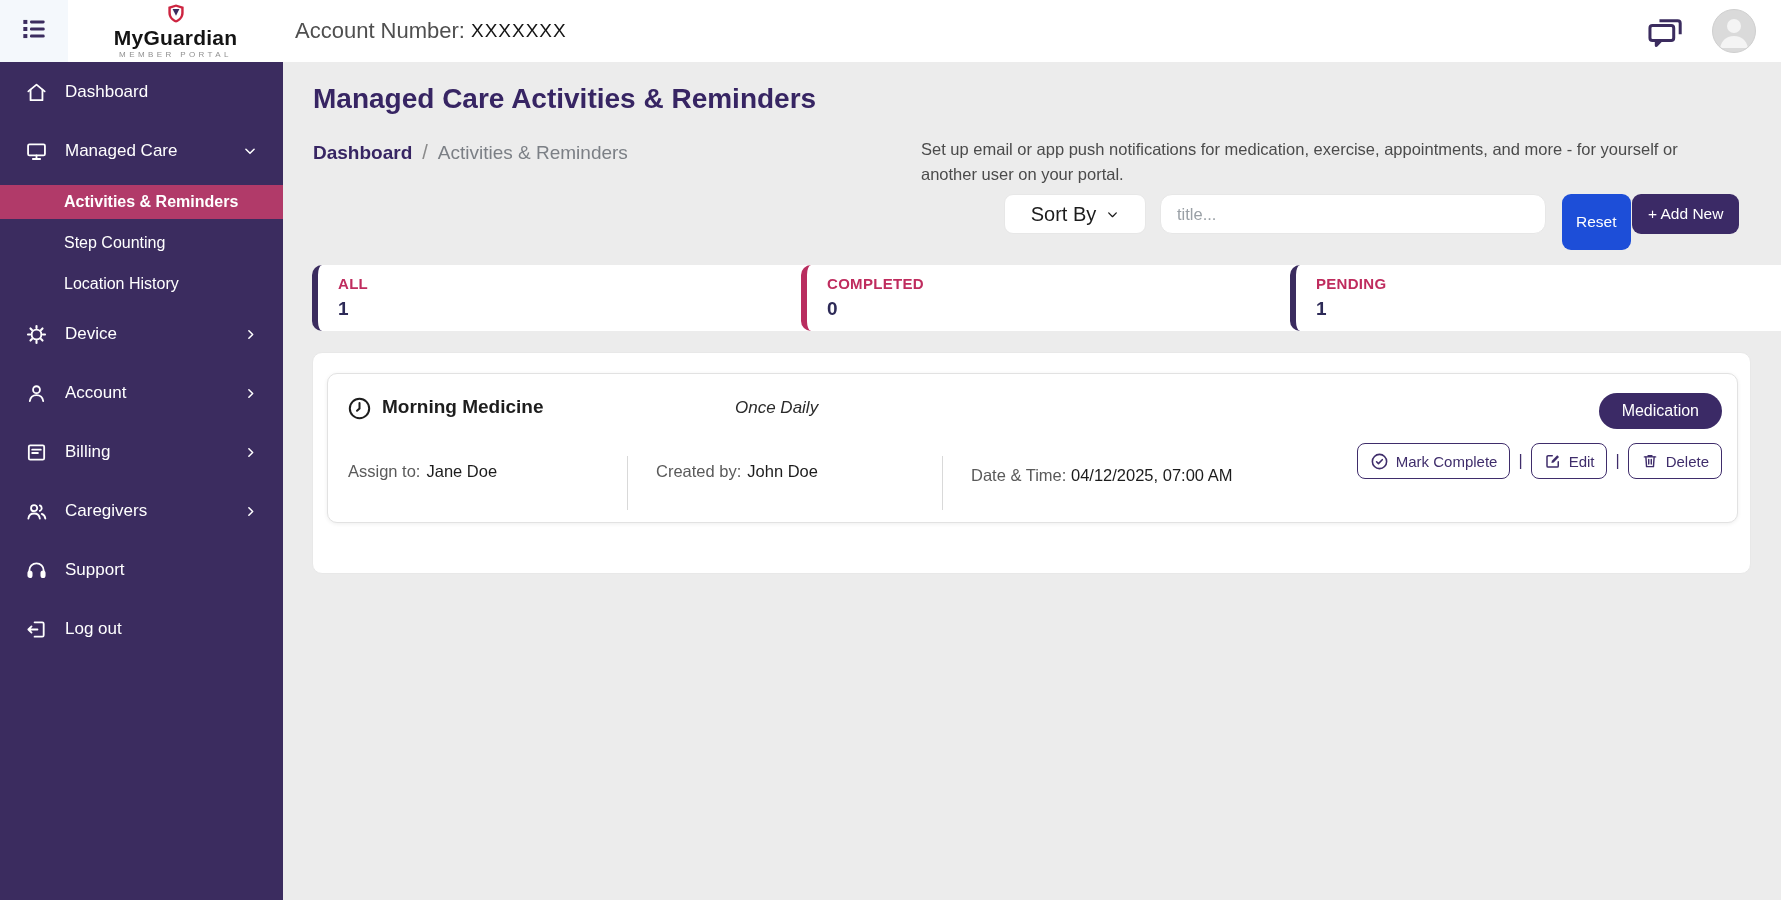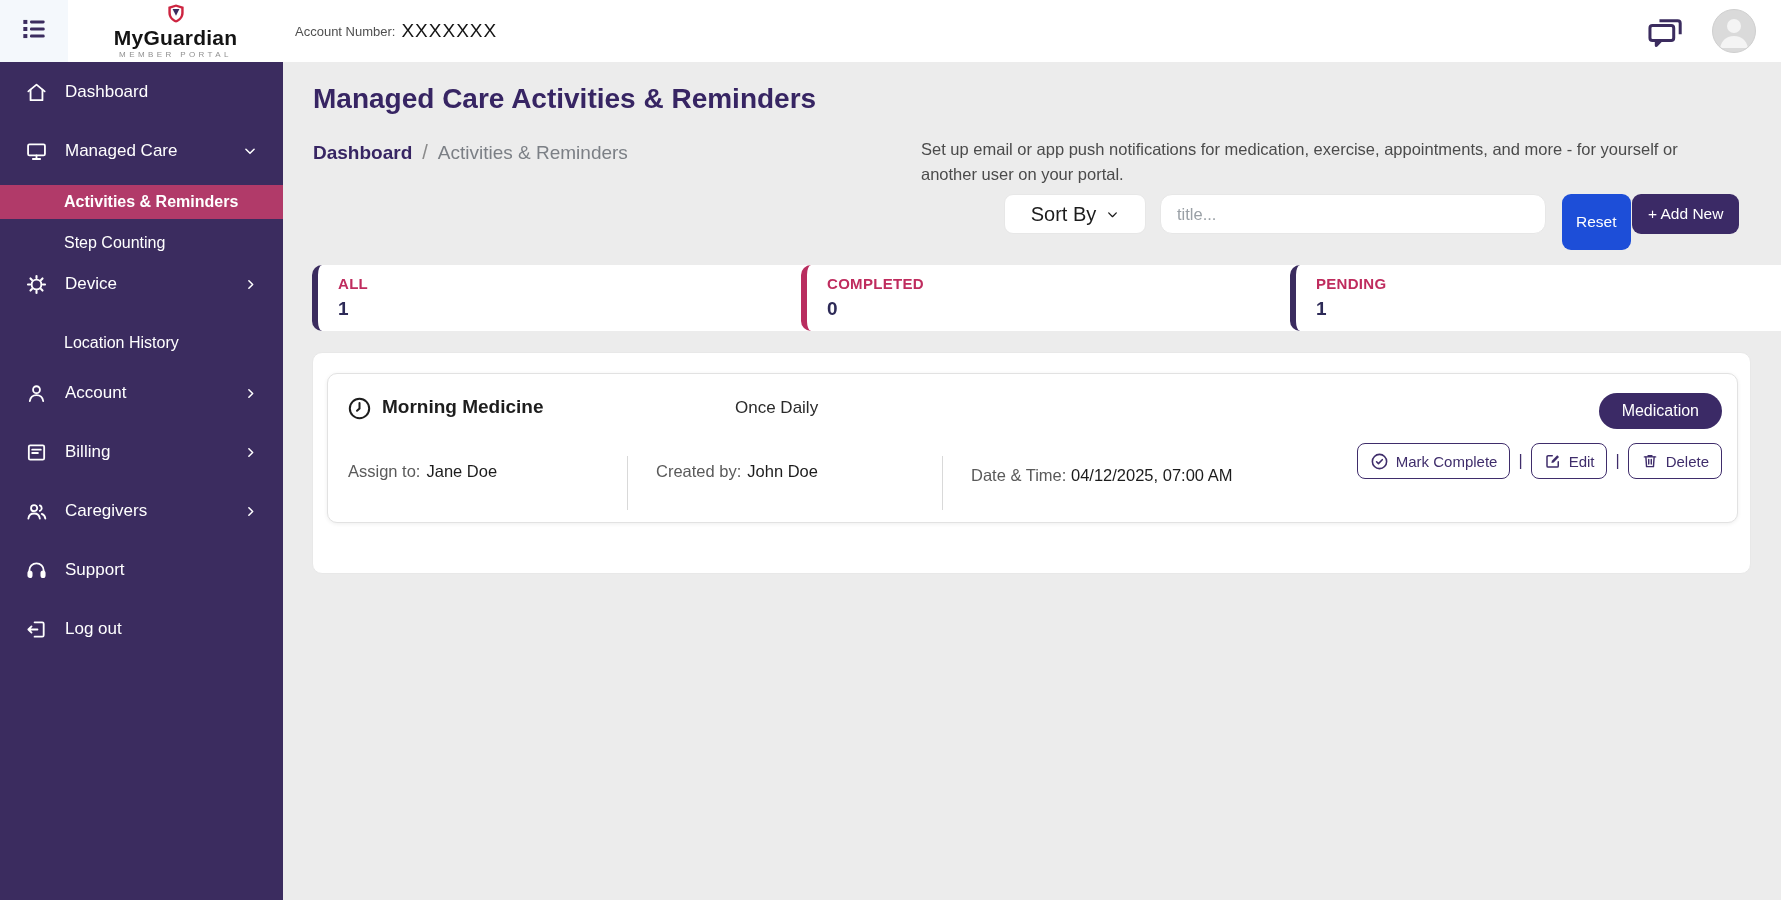--- a/index.html
+++ b/index.html
@@ -6,21 +6,21 @@
   body{font-family:"Liberation Sans",sans-serif;background:#ececec;}
   #app{position:relative;width:1781px;height:900px;background:#ececec;overflow:hidden;}
 
   
   .header{position:absolute;left:0;top:0;width:1781px;height:62px;background:#ffffff;display:flex;align-items:center;z-index:5;}
   .hamburger{width:68px;height:62px;background:#f4f8fc;display:flex;align-items:center;justify-content:center;cursor:pointer;flex:0 0 auto;}
   .logo-block{width:215px;height:62px;display:flex;flex-direction:column;align-items:center;justify-content:center;flex:0 0 auto;}
   .brand-name{font-size:21px;font-weight:800;color:#141414;letter-spacing:.2px;line-height:20px;}
   .brand-tagline{font-size:8px;letter-spacing:3.4px;color:#8f8f8f;margin-top:2px;}
   .account{display:flex;align-items:center;margin-left:12px;}
-  .account-label{font-size:13px;color:#4f4f4f;text-align:right;}
+  .account-label{font-size:22px;color:#4f4f4f;text-align:right;}
   .account-value{font-size:19px;color:#141414;font-weight:500;letter-spacing:1px;margin-left:6px;}
   .header-right{margin-left:auto;display:flex;align-items:center;gap:26px;padding-right:25px;}
   .avatar{width:42px;height:42px;border-radius:50%;background:#dadada;border:1px solid #cfcfcf;display:flex;align-items:center;justify-content:center;overflow:hidden;cursor:pointer;}
 
   
   .sidebar{position:absolute;left:0;top:62px;width:283px;height:838px;background:#3b2c5f;z-index:4;padding-top:15px;box-sizing:border-box;}
   .nav-item{display:flex;align-items:center;height:30px;padding-left:24px;color:#fff;font-size:17px;cursor:pointer;}
   .nav-item .nicon{width:24px;height:24px;margin-right:17px;display:flex;align-items:center;justify-content:center;flex:0 0 auto;}
   .nav-sub{padding-left:64px;font-size:16px;}
   .nav-active{height:34px;background:#b13a69;font-weight:700;padding-left:64px;font-size:16px;}
@@ -48,21 +48,21 @@
   .stat-card.b-pink{border-left:6px solid #b92d5f;}
   .stat-label{font-size:15px;font-weight:800;color:#bf2c5e;letter-spacing:.3px;}
   .stat-value{font-size:19px;color:#2d2a57;margin-top:6px;font-weight:600;}
   .stat-icon{position:absolute;right:24px;top:18px;}
 
   
   .list-container{position:absolute;left:312px;top:352px;width:1439px;height:222px;background:#fff;border:1px solid #e8e8e8;border-radius:10px;box-sizing:border-box;}
   .activity-card{position:absolute;left:14px;top:20px;width:1411px;height:150px;background:#fff;border:1px solid #e2e2e2;border-radius:10px;box-shadow:0 1px 4px rgba(0,0,0,.07);box-sizing:border-box;}
   .act-clock{position:absolute;left:18px;top:21px;}
   .act-title{position:absolute;left:54px;top:22px;font-size:19px;font-weight:700;color:#1d1d1d;}
-  .act-freq{position:absolute;left:407px;top:24px;font-size:17px;color:#2b2b2b;}
+  .act-freq{position:absolute;left:407px;top:24px;font-size:17px;color:#2b2b2b;font-style:italic;}
   .act-badge{position:absolute;right:15px;top:19px;height:36px;padding:0 23px;border-radius:18px;background:#3b2a66;color:#fff;font-size:16px;display:flex;align-items:center;}
   .meta{position:absolute;top:88px;font-size:16.5px;display:flex;gap:6px;align-items:baseline;}
   .meta-label{color:#5a5a5a;}
   .meta-value{color:#1c1c1c;font-weight:500;}
   .meta-date{width:290px;line-height:26px;display:block;}
   .vdiv{position:absolute;top:82px;width:1px;height:54px;background:#d9d9d9;}
   .actions{position:absolute;right:15px;top:69px;display:flex;align-items:center;gap:8px;}
   .act-btn{height:36px;background:#fff;border:1.6px solid #3f2d6b;border-radius:8px;color:#3f2d6b;font-size:15px;display:flex;align-items:center;gap:7px;padding:0 12px;cursor:pointer;font-family:"Liberation Sans",sans-serif;}
   .act-sep{color:#3f2d6b;font-size:16px;}
 </style>
@@ -146,20 +146,24 @@
     </div>
 
     <div class="nav-item nav-active mb9">
       <span>Activities &amp; Reminders</span>
     </div>
 
     <div class="nav-item nav-sub mb11">
       <span>Step Counting</span>
     </div>
 
+    <div class="nav-item nav-sub mb20">
+      <span>Location History</span>
+    </div>
+
     <div class="nav-item mb29">
       <span class="nicon">
         <svg width="23" height="23" viewBox="0 0 24 24">
           <g fill="#fff">
             <rect x="10.9" y="2" width="2.2" height="4.4" rx="1.1"></rect>
               <rect x="10.9" y="17.6" width="2.2" height="4.4" rx="1.1"></rect>
             <rect x="10.9" y="2" width="2.2" height="4.4" rx="1.1" transform="rotate(45 12 12)"></rect>
               <rect x="10.9" y="17.6" width="2.2" height="4.4" rx="1.1" transform="rotate(45 12 12)"></rect>
             <rect x="10.9" y="2" width="2.2" height="4.4" rx="1.1" transform="rotate(90 12 12)"></rect>
               <rect x="10.9" y="17.6" width="2.2" height="4.4" rx="1.1" transform="rotate(90 12 12)"></rect>
@@ -168,24 +172,20 @@
           </g>
           <circle cx="12" cy="12" r="5.1" fill="none" stroke="#fff" stroke-width="2"></circle>
         </svg>
       </span>
       <span>Device</span>
       <span class="chev">
         <svg width="13" height="13" viewBox="0 0 24 24" fill="none" stroke="#fff" stroke-width="2.8" stroke-linecap="round" stroke-linejoin="round">
             <path d="M9 5l7 7-7 7"></path>
           </svg>
       </span>
-    </div>
-
-    <div class="nav-item nav-sub mb20">
-      <span>Location History</span>
     </div>
 
     <div class="nav-item mb29">
       <span class="nicon">
         <svg width="23" height="23" viewBox="0 0 24 24" fill="none" stroke="#fff" stroke-width="1.9" stroke-linecap="round">
           <circle cx="12" cy="8" r="3.6"></circle>
             <path d="M5 20c.6-4.2 3.2-6.3 7-6.3s6.4 2.1 7 6.3"></path>
         </svg>
       </span>
       <span>Account</span>

